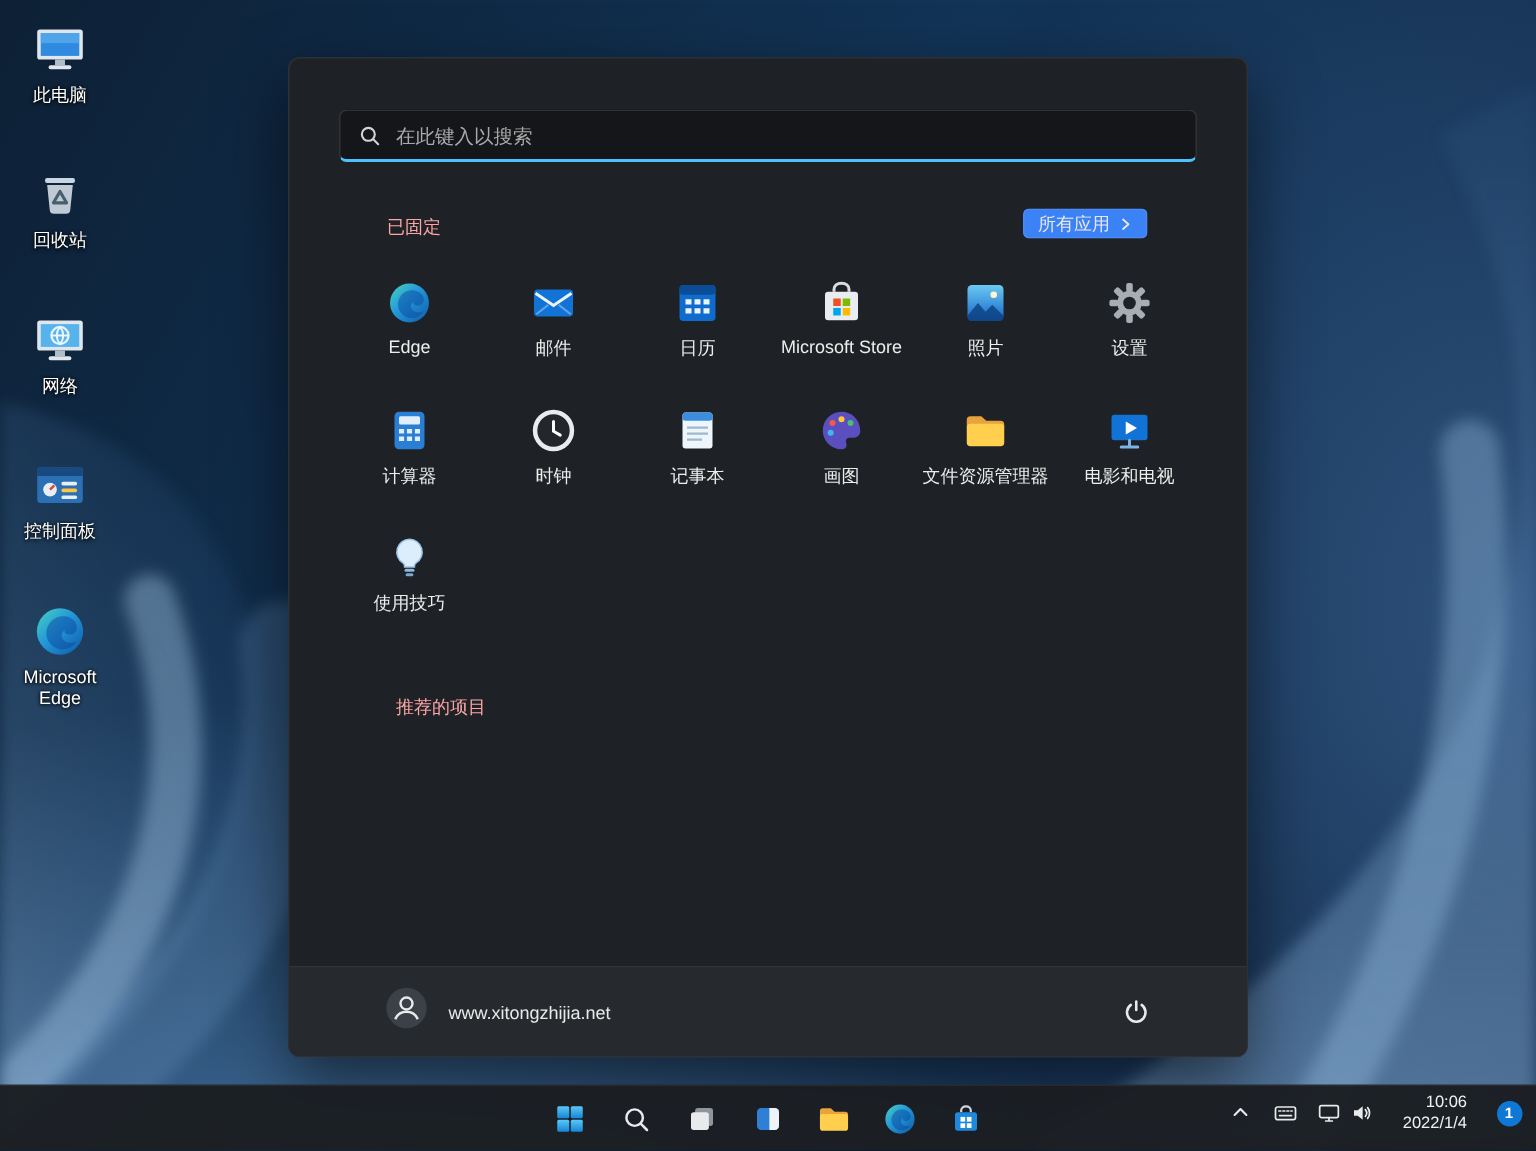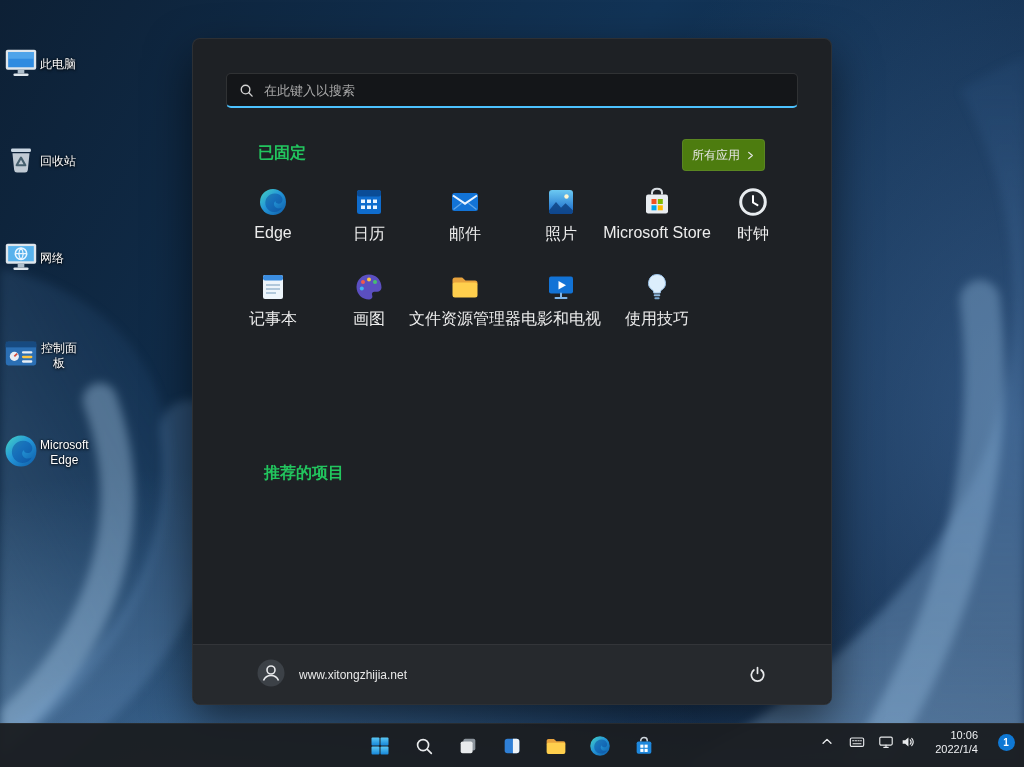--- a/index.html
+++ b/index.html
@@ -9,50 +9,50 @@
     background:
       radial-gradient(900px 600px at 18% 108%, rgba(110,160,210,0.50), rgba(110,160,210,0) 60%),
       radial-gradient(700px 900px at 100% 55%, rgba(90,140,200,0.45), rgba(90,140,200,0) 65%),
       radial-gradient(1200px 500px at 55% 115%, rgba(60,110,170,0.50), rgba(60,110,170,0) 60%),
       linear-gradient(120deg, #0d2035 0%, #123457 45%, #0a1e38 100%);
   }
   .ribbons { position:absolute; inset:0; z-index:0; filter:blur(5px); }
 
   
   .desk-icons { position:absolute; left:2px; top:14px; width:76px; z-index:1; }
-  .desk-icon { width:76px; height:97px; display:flex; flex-direction:row; align-items:center; cursor:default; }
+  .desk-icon { width:76px; height:97px; display:flex; flex-direction:column; align-items:center; cursor:default; }
   .desk-icon .dicon { width:38px; height:38px; flex:none; }
   .desk-icon .dlabel { margin-top:4px; font-size:12px; line-height:1.2; color:#fff; text-align:center;
     text-shadow:0 1px 3px rgba(0,0,0,0.95), 0 0 2px rgba(0,0,0,0.8); }
 
   
   .start-menu { position:absolute; left:192px; top:38px; width:640px; height:667px; z-index:5;
     background:#1e2125; border:1px solid rgba(255,255,255,0.07); border-radius:8px;
     box-shadow:0 18px 45px rgba(0,0,0,0.55); }
   .search-wrap { position:absolute; left:33px; right:33px; top:34px; height:34px;
     background:#141619; border:1px solid rgba(255,255,255,0.12); border-bottom:2px solid #4cc2ff;
     border-radius:5px; display:flex; align-items:center; padding:16px 12px; }
   .search-wrap svg { flex:none; margin-right:10px; }
   .search-input { flex:1; background:transparent; border:none; outline:none; color:#d6d6d6; font-size:13px;
     font-family:inherit; }
   .search-input::placeholder { color:#a9a9a9; }
 
-  .sec-header { position:absolute; color:#22c55e; font-size:16px; font-weight:700; }
+  .sec-header { position:absolute; color:#fca5a5; font-size:12px; font-weight:400; }
   .pinned-header { left:65px; top:104px; }
   .recommended-header { left:71px; top:424px; }
 
-  .all-apps-btn { position:absolute; right:66px; top:100px; height:32px; padding:0 9px;
-    background:#4d7c0f; border:1px solid rgba(255,255,255,0.08); border-radius:4px;
+  .all-apps-btn { position:absolute; right:66px; top:100px; height:20px; padding:0 9px;
+    background:#3b82f6; border:1px solid rgba(255,255,255,0.08); border-radius:4px;
     display:flex; align-items:center; gap:6px; color:#e8e8e8; font-size:12px; cursor:pointer; }
 
   .app-grid { position:absolute; left:32px; top:138px; width:576px;
     display:grid; grid-template-columns:repeat(6,96px); grid-auto-rows:85px; }
   .tile { display:flex; flex-direction:column; align-items:center; padding-top:9px; border-radius:4px; cursor:pointer; }
   .tile-icon { width:32px; height:32px; flex:none; }
-  .tile-label { margin-top:6px; font-size:16px; color:#ededed; white-space:nowrap; }
+  .tile-label { margin-top:6px; font-size:12px; color:#ededed; white-space:nowrap; }
 
   .menu-footer { position:absolute; left:0; right:0; bottom:0; height:60px;
     background:rgba(255,255,255,0.04); border-top:1px solid rgba(255,255,255,0.06);
     border-radius:0 0 8px 8px; display:flex; align-items:center; padding:16px 64px; }
   .user-chip { display:flex; align-items:center; gap:14px; cursor:pointer; }
   .user-chip .uname { font-size:12px; color:#e9e9e9; }
   .power-btn { position:absolute; right:56px; width:36px; height:36px; border-radius:4px;
     display:flex; align-items:center; justify-content:center; cursor:pointer; }
 
   
@@ -200,74 +200,112 @@
             <circle cx="16" cy="16" r="13" fill="url(#gEdge)"></circle>
             <path d="M10.2 22.5c-3.4-4.6-2-11.4 3.2-14 4.4-2.2 9.8-.8 11.6 3 1.4 3-.2 6.2-3.4 6.2-2.4 0-3.3-1.4-3-2.6-1.6 1-2.2 3-1.2 4.8 1.4 2.6 5 3.2 7.8 1.6-2 3.6-6.4 5.4-10.4 4.2-1.8-.6-3.4-1.8-4.6-3.2z" fill="#0a4a9e" opacity="0.5"></path>
           </svg>
         </span>
         <span class="tile-label">Edge</span>
       </div>
 
       <div class="tile">
         <span class="tile-icon">
           <svg viewBox="0 0 32 32" width="32" height="32">
+            <rect x="3" y="7" width="26" height="18" rx="2.5" fill="#1273d6"></rect>
+            <path d="M4 9.5l12 8.2 12-8.2" fill="none" stroke="#eaf4ff" stroke-width="2"></path>
+            <path d="M4.5 23.5l8-6.2 M27.5 23.5l-8-6.2" stroke="#5ea4e6" stroke-width="1.4"></path>
+          </svg>
+        </span>
+        <span class="tile-label">邮件</span>
+      </div>
+
+      <div class="tile">
+        <span class="tile-icon">
+          <svg viewBox="0 0 32 32" width="32" height="32">
             <rect x="4" y="4" width="24" height="24" rx="2.5" fill="#0f6ccd"></rect>
             <rect x="4" y="4" width="24" height="6.5" rx="2.5" fill="#0a4c96"></rect>
             <g fill="#eaf4ff">
               <rect x="8" y="13.5" width="4" height="3.5"></rect>
                 <rect x="14" y="13.5" width="4" height="3.5"></rect>
                 <rect x="20" y="13.5" width="4" height="3.5"></rect>
               <rect x="8" y="19.5" width="4" height="3.5"></rect>
                 <rect x="14" y="19.5" width="4" height="3.5"></rect>
                 <rect x="20" y="19.5" width="4" height="3.5"></rect>
             </g>
           </svg>
         </span>
         <span class="tile-label">日历</span>
       </div>
 
       <div class="tile">
         <span class="tile-icon">
           <svg viewBox="0 0 32 32" width="32" height="32">
-            <rect x="3" y="7" width="26" height="18" rx="2.5" fill="#1273d6"></rect>
-            <path d="M4 9.5l12 8.2 12-8.2" fill="none" stroke="#eaf4ff" stroke-width="2"></path>
-            <path d="M4.5 23.5l8-6.2 M27.5 23.5l-8-6.2" stroke="#5ea4e6" stroke-width="1.4"></path>
-          </svg>
-        </span>
-        <span class="tile-label">邮件</span>
-      </div>
-
-      <div class="tile">
-        <span class="tile-icon">
-          <svg viewBox="0 0 32 32" width="32" height="32">
-            <rect x="4" y="4" width="24" height="24" rx="3" fill="url(#gPhoto)"></rect>
-            <circle cx="21.5" cy="10.5" r="2.2" fill="#fff6cf"></circle>
-            <path d="M4 24.5l7-8.5 5 5.8 4.5-4.6 7.5 7.3v.5a3 3 0 0 1-3 3H7a3 3 0 0 1-3-3z" fill="#0c3f7e" opacity="0.8"></path>
-          </svg>
-        </span>
-        <span class="tile-label">照片</span>
-      </div>
-
-      <div class="tile">
-        <span class="tile-icon">
-          <svg viewBox="0 0 32 32" width="32" height="32">
             <path d="M11 8.5V6.8C11 4.4 13 2.8 16 2.8s5 1.6 5 4v1.7" stroke="#d8dde2" stroke-width="2" fill="none"></path>
             <rect x="5" y="8.5" width="22" height="19" rx="2.2" fill="#e9edf1"></rect>
             <g>
               <rect x="10.5" y="13" width="5" height="5" fill="#f25022"></rect>
               <rect x="16.8" y="13" width="5" height="5" fill="#7fba00"></rect>
               <rect x="10.5" y="19.3" width="5" height="5" fill="#00a4ef"></rect>
               <rect x="16.8" y="19.3" width="5" height="5" fill="#ffb900"></rect>
             </g>
           </svg>
         </span>
         <span class="tile-label">Microsoft Store</span>
       </div>
 
-
+      <div class="tile">
+        <span class="tile-icon">
+          <svg viewBox="0 0 32 32" width="32" height="32">
+            <rect x="4" y="4" width="24" height="24" rx="3" fill="url(#gPhoto)"></rect>
+            <circle cx="21.5" cy="10.5" r="2.2" fill="#fff6cf"></circle>
+            <path d="M4 24.5l7-8.5 5 5.8 4.5-4.6 7.5 7.3v.5a3 3 0 0 1-3 3H7a3 3 0 0 1-3-3z" fill="#0c3f7e" opacity="0.8"></path>
+          </svg>
+        </span>
+        <span class="tile-label">照片</span>
+      </div>
+
+      <div class="tile">
+        <span class="tile-icon">
+          <svg viewBox="0 0 32 32" width="32" height="32">
+            <g fill="#a8adb3">
+              <circle cx="16" cy="16" r="8.2"></circle>
+              <g id="gtooth">
+                  <rect x="13.8" y="2.6" width="4.4" height="6" rx="1.4"></rect>
+                </g>
+              <use href="#gtooth" transform="rotate(45 16 16)"></use>
+              <use href="#gtooth" transform="rotate(90 16 16)"></use>
+              <use href="#gtooth" transform="rotate(135 16 16)"></use>
+              <use href="#gtooth" transform="rotate(180 16 16)"></use>
+              <use href="#gtooth" transform="rotate(225 16 16)"></use>
+              <use href="#gtooth" transform="rotate(270 16 16)"></use>
+              <use href="#gtooth" transform="rotate(315 16 16)"></use>
+            </g>
+            <circle cx="16" cy="16" r="4.2" fill="#1e2125"></circle>
+          </svg>
+        </span>
+        <span class="tile-label">设置</span>
+      </div>
+
+      <div class="tile">
+        <span class="tile-icon">
+          <svg viewBox="0 0 32 32" width="32" height="32">
+            <rect x="6" y="3.5" width="20" height="25" rx="3" fill="#2a7fd4"></rect>
+            <rect x="9" y="6.5" width="14" height="5.5" rx="1" fill="#dff0fc"></rect>
+            <g fill="#dff0fc">
+              <rect x="9" y="15" width="3.4" height="3"></rect>
+                <rect x="14.3" y="15" width="3.4" height="3"></rect>
+                <rect x="19.6" y="15" width="3.4" height="3"></rect>
+              <rect x="9" y="20" width="3.4" height="3"></rect>
+                <rect x="14.3" y="20" width="3.4" height="3"></rect>
+                <rect x="19.6" y="20" width="3.4" height="3"></rect>
+            </g>
+          </svg>
+        </span>
+        <span class="tile-label">计算器</span>
+      </div>
 
       <div class="tile">
         <span class="tile-icon">
           <svg viewBox="0 0 32 32" width="32" height="32">
             <circle cx="16" cy="16" r="12.3" fill="#23272b" stroke="#e8ecef" stroke-width="3"></circle>
             <path d="M16 10v6.5l4.5 2.6" stroke="#fff" stroke-width="2" stroke-linecap="round" fill="none"></path>
           </svg>
         </span>
         <span class="tile-label">时钟</span>
       </div>

